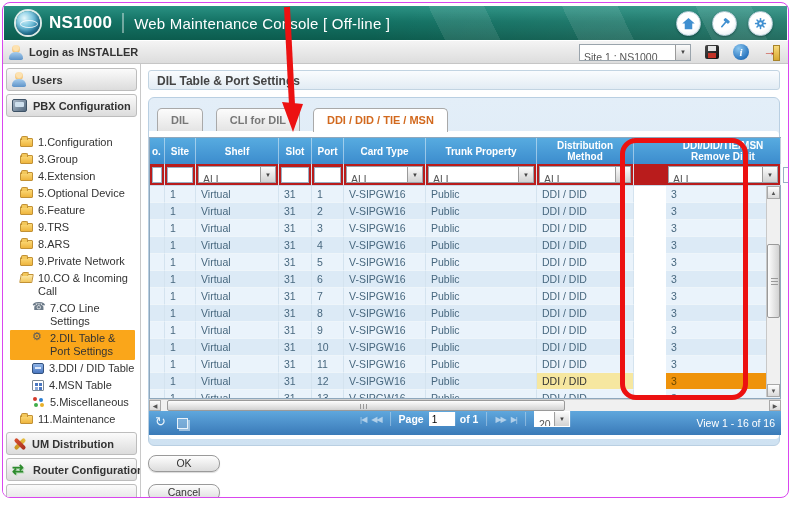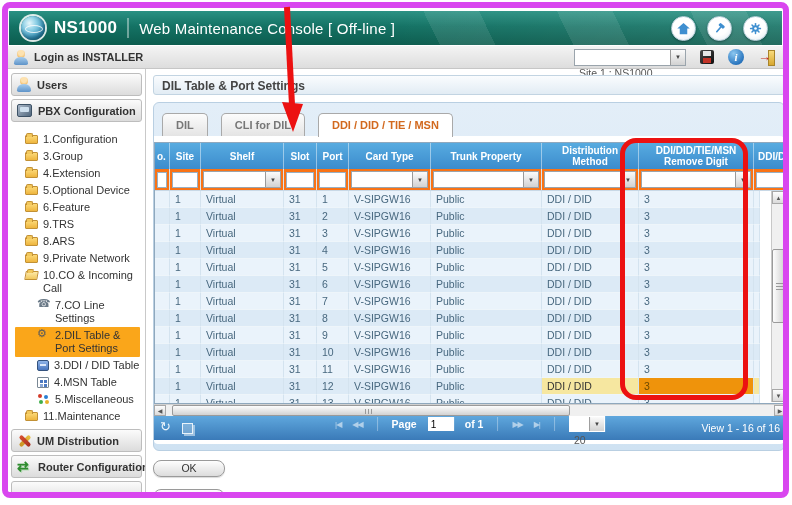--- a/index.html
+++ b/index.html
@@ -1,20 +1,20 @@
 <!DOCTYPE html>
 <html><head>
 <meta charset="utf-8">
 <style>
   * { margin:0; padding:0; box-sizing:border-box; }
   html,body { background:#fff; }
   body { font-family:"Liberation Sans", sans-serif; font-size:11px; color:#333; }
   .page { position:relative; width:792px; height:505px; background:#fff; overflow:hidden; }
   .chrome { position:absolute; left:2px; top:2px; width:787px; height:496px;
-    border:6px solid #d946ef; border-radius:8px; background:#fff; overflow:hidden;
+    border:1px solid #d946ef; border-radius:8px; background:#fff; overflow:hidden;
     display:flex; flex-direction:column; padding-top:3px; }
 
   
   .tophdr { height:34px; margin:0 1px; background:linear-gradient(180deg,#2a9183 0%, #147264 45%, #0c5c4e 100%);
     display:flex; align-items:center; padding:0 14px 0 12px; position:relative; overflow:hidden; }
   .tophdr::after { content:""; position:absolute; right:0; top:0; width:420px; height:100%;
     background:repeating-linear-gradient(64deg, rgba(255,255,255,0) 0 70px, rgba(255,255,255,.09) 70px 120px),
                linear-gradient(90deg, rgba(255,255,255,0), rgba(255,255,255,.10)); pointer-events:none; }
   .globe { width:24px; height:24px; border-radius:50%; flex:none; margin-right:9px;
     background:radial-gradient(circle at 35% 30%, #e6f7fb 0%, #8ed0e6 30%, #3b98bd 65%, #155f7e 100%);
@@ -29,21 +29,21 @@
     border:1px solid #bcd0db; display:flex; align-items:center; justify-content:center; cursor:pointer;
     box-shadow:0 1px 2px rgba(0,30,30,.4); }
   .cbtn svg { display:block; }
 
   
   .loginbar { height:24px; background:linear-gradient(#f4f4f4,#dddddd); border-top:1px solid #fff;
     border-bottom:1px solid #c6c6c6; display:flex; align-items:center; padding:0 8px 0 6px; }
   .loginlabel { font-weight:bold; font-size:11px; color:#333; margin-left:6px; }
   .lb-right { margin-left:auto; display:flex; align-items:center; gap:14px; }
   .sel { display:flex; align-items:stretch; border:1px solid #9aa4ac; background:#fff; height:17px; }
-  .seltxt { flex:1; font-size:10.5px; color:#555; padding:17px 4px; white-space:nowrap; overflow:hidden; }
+  .seltxt { flex:1; font-size:10.5px; color:#555; padding:6px 4px; white-space:nowrap; overflow:hidden; }
   .selbtn { width:15px; flex:none; background:linear-gradient(#fbfbfb,#d2d2d2); border-left:1px solid #9a9a9a;
     display:flex; align-items:center; justify-content:center; }
   .selbtn::before { content:"▼"; font-size:6px; color:#444; }
   .site-sel { width:112px; }
   .icon { display:inline-block; position:relative; flex:none; }
   .icon-user { width:14px; height:15px; }
   .icon-user::before { content:""; position:absolute; left:3px; top:0; width:8px; height:8px; border-radius:50%;
     background:radial-gradient(circle at 50% 35%, #fde2b0 40%, #e8a33c); }
   .icon-user::after { content:""; position:absolute; left:0; top:7px; width:14px; height:8px;
     border-radius:7px 7px 2px 2px; background:linear-gradient(#a6cdee,#5e93c8); }
@@ -69,21 +69,21 @@
   .icon-pbx { width:15px; height:13px; background:linear-gradient(135deg,#aab8c8,#52687e); border:1px solid #3d5266; border-radius:2px; }
   .icon-pbx::before { content:""; position:absolute; left:2px; top:2px; right:2px; height:5px; background:#cfe0ee; border-radius:1px; }
   .icon-um { width:14px; height:14px; }
   .icon-um::before, .icon-um::after { content:""; position:absolute; left:6px; top:0; width:4px; height:14px; border-radius:2px; }
   .icon-um::before { background:linear-gradient(#e8c040,#c89020); transform:rotate(45deg); }
   .icon-um::after { background:linear-gradient(#d85030,#a83020); transform:rotate(-45deg); }
   .icon-router { width:15px; height:14px; }
   .icon-router::before { content:"⇄"; position:absolute; left:0; top:-2px; font-size:14px; font-weight:bold; color:#2e8b2e;
     text-shadow:1px 1px 0 #b8dcb8; }
 
-  .tree { margin:6px 0 4px 4px; flex:none; }
+  .tree { margin:14px 0 4px 4px; flex:none; }
   .titem { display:flex; align-items:flex-start; gap:5px; padding:2px 2px 2px 10px; min-height:17px;
     font-size:11px; color:#333; cursor:pointer; line-height:13px; }
   .titem.ind { padding-left:22px; }
   .titem.active { background:#faa61a; border-radius:1px; margin-right:2px; }
   .icon-folder, .icon-folder-open { width:13px; height:9px; background:linear-gradient(#fcd977,#eeb53e);
     border:1px solid #c29135; border-radius:1px; margin-top:2px; }
   .icon-folder::before, .icon-folder-open::before { content:""; position:absolute; top:-3px; left:0; width:5px; height:3px;
     background:#f3c85c; border:1px solid #c29135; border-bottom:none; border-radius:2px 2px 0 0; }
   .icon-folder-open { background:linear-gradient(#fdeaa9,#f2c75c); transform:skewX(-10deg); }
   .icon-co { width:13px; height:12px; }
@@ -113,28 +113,28 @@
     color:#777; cursor:pointer; white-space:nowrap; }
   .tab.active { background:#fff; color:#d2691e; height:24px; margin-bottom:-1px; }
   .tablepanel { background:#fff; border-radius:0 4px 4px 4px; padding:6px 0 4px 0; position:relative; z-index:1; }
 
   
   .table-area { position:relative; width:632px; margin:0 auto; }
   .grid { width:632px; border:1px solid #8fa8bd; }
   .grow { display:flex; }
   .col-no{width:15px;} .col-site{width:31px;} .col-shelf{width:83px;} .col-slot{width:33px;}
   .col-port{width:32px;} .col-card{width:82px;} .col-trunk{width:111px;} .col-dist{width:97px;}
-  .col-remove{width:115px;} .col-last{flex:1; min-width:0;}
+  .col-remove{width:115px;margin-left:32px;} .col-last{flex:1; min-width:0;}
   .ghead { height:26px; background:linear-gradient(#57abe0,#3c8ccd); }
   .hcell { flex:none; display:flex; align-items:center; justify-content:center; text-align:center;
     color:#fff; font-weight:bold; font-size:10px; line-height:11px; border-right:1px solid rgba(255,255,255,.45);
     overflow:hidden; padding:0 1px; cursor:pointer; }
   .hcell.col-no { justify-content:flex-start; padding-left:2px; }
   .hcell.col-last { border-right:none; justify-content:flex-start; padding-left:4px; }
-  .gfilter { height:22px; background:#f97316; border-bottom:1px solid #c8d8e6; }
+  .gfilter { height:22px; background:#b91c1c; border-bottom:1px solid #c8d8e6; }
   .fcell { flex:none; display:flex; align-items:center; padding:0 2px; border-right:1px solid #d8e4ee; overflow:hidden; }
   .fin { width:100%; height:16px; border:1px solid #98b0c4; font-size:10px; padding:0 2px; background:#fff; }
   .fcell .sel { width:100%; height:17px; }
   .gbody { height:212px; overflow:hidden; background:#fff; }
   .drow { height:17px; }
   .dcell { flex:none; font-size:10.5px; color:#48687f; line-height:16px; padding:0 0 0 5px;
     border-right:1px solid #d4e3ef; border-bottom:1px solid #eef5fa; white-space:nowrap; overflow:hidden; cursor:default; }
   .drow .dcell { background:#eaf3fb; }
   .drow.alt .dcell { background:#dceaf6; }
   .dcell.hl-y { background:#f6e7a0 !important; color:#333; }
@@ -163,21 +163,21 @@
 
   
   .pager { position:relative; width:632px; height:24px; margin-top:0;
     background:linear-gradient(#5fa7dd,#3a7ab8); display:flex; align-items:center; padding:0 6px; color:#fff; }
   .pg-ico { cursor:pointer; }
   .pg-refresh { width:14px; height:14px; position:relative; margin-right:8px; }
   .pg-refresh::before { content:"↻"; position:absolute; left:0; top:-2px; font-size:13px; color:#eaf4fb; }
   .pg-sheets { width:11px; height:11px; border:1px solid #e8f2fa; background:rgba(255,255,255,.25);
     box-shadow:2px 2px 0 rgba(232,242,250,.55); position:relative; }
   .pg-center { position:absolute; left:50%; top:0; height:16px; transform:translateX(-50%);
-    display:flex; align-items:center; gap:11px;justify-content:space-between; }
+    display:flex; align-items:center; gap:5px;justify-content:space-between; }
   .pg-nav { font-size:8px; color:rgba(255,255,255,.55); cursor:pointer; letter-spacing:-1px; }
   .pg-first::before{content:"|◀";} .pg-prev::before{content:"◀◀";}
   .pg-next::before{content:"▶▶";} .pg-last::before{content:"▶|";}
   .pg-sep { width:1px; height:14px; background:rgba(255,255,255,.35); margin:0 3px; }
   .pg-label { font-size:10.5px; font-weight:bold; color:#fff; }
   .pg-input { width:26px; height:14px; border:1px solid #fff; font-size:10px; padding:0 2px; }
   .pg-size { width:36px; height:16px; border-color:#fff; }
   .pg-view { margin-left:auto; font-size:10.5px; color:#fff; }
 
   

